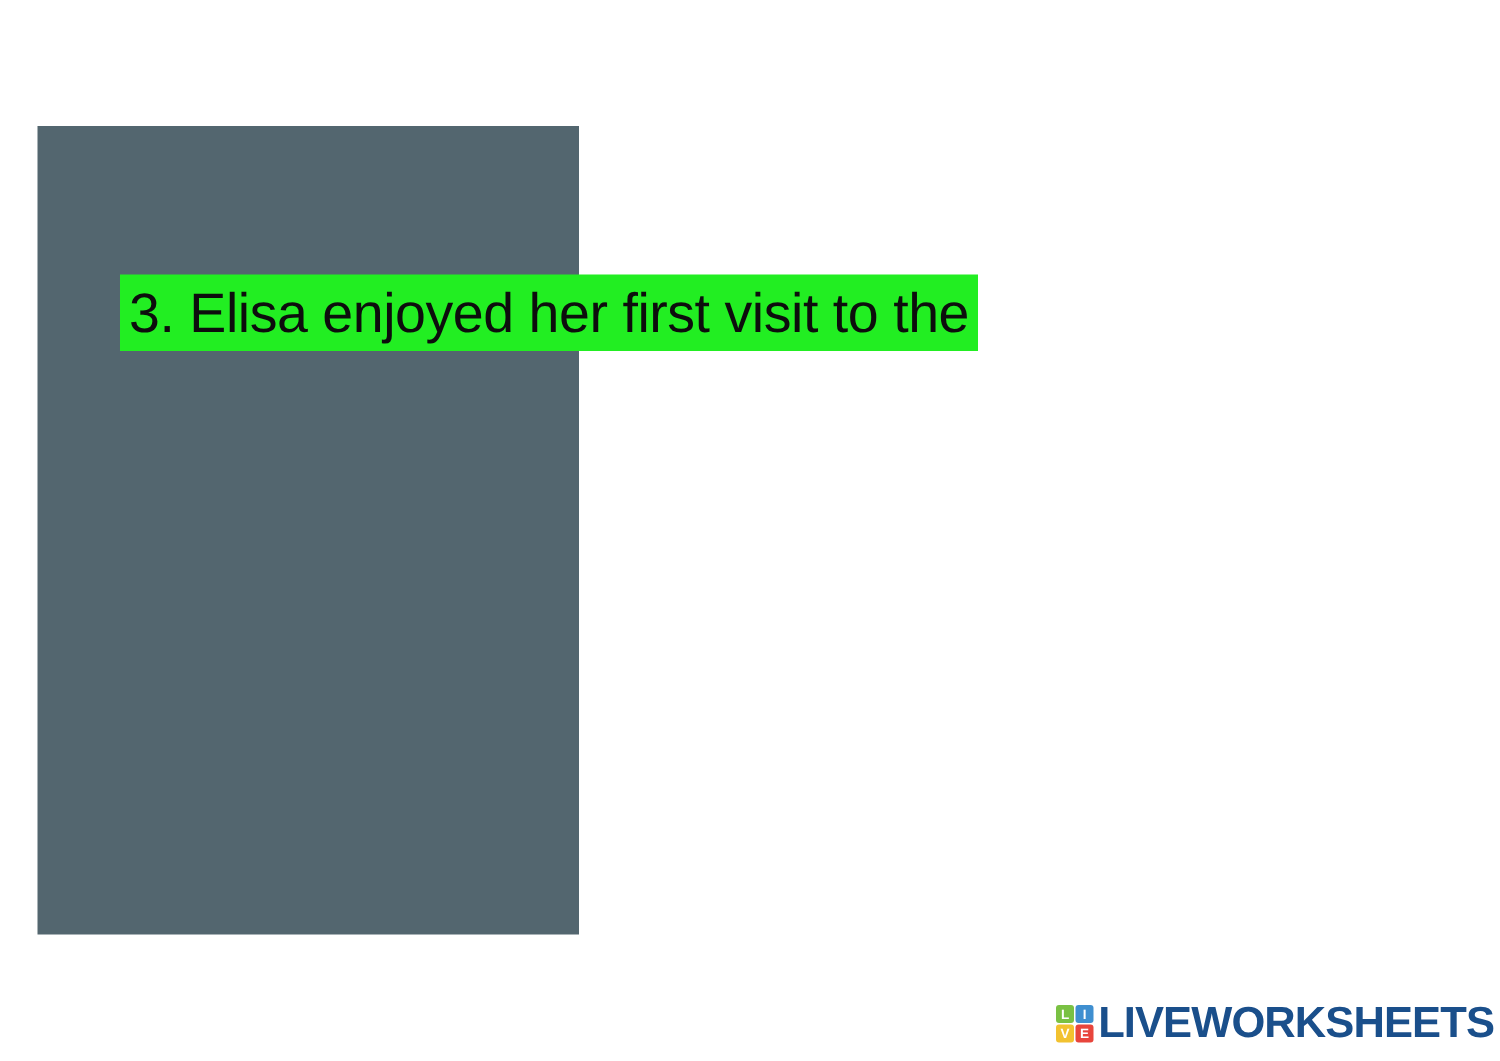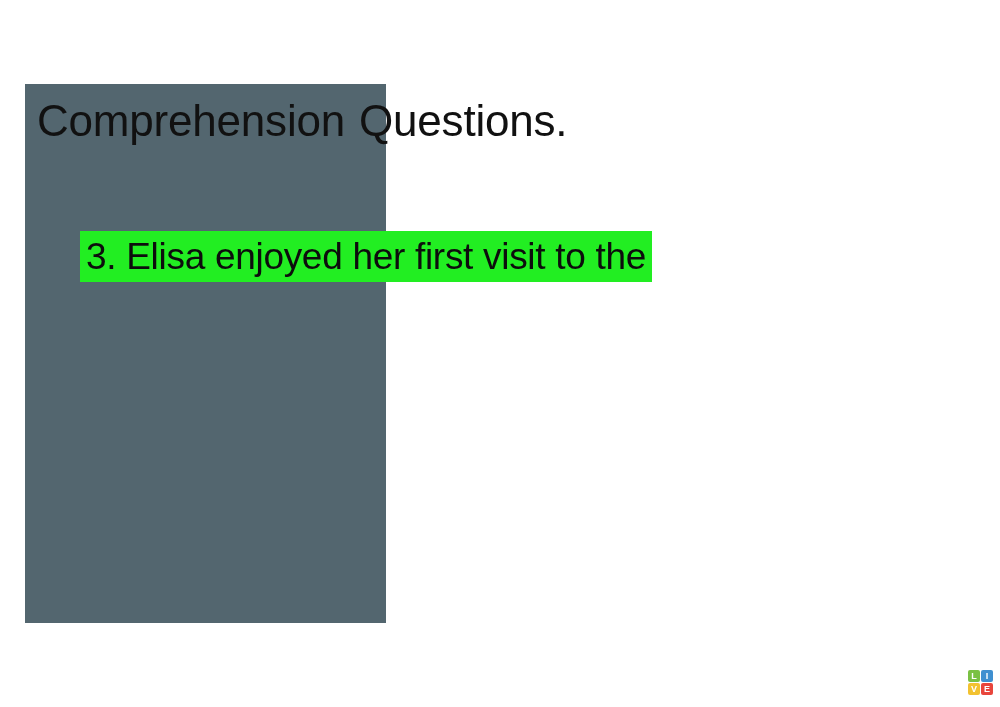--- a/index.html
+++ b/index.html
@@ -68,21 +68,20 @@
     font-family: "Liberation Sans", sans-serif;
     font-size: 37px;
     line-height: 54px;
     font-weight: 400;
     color: #0d0d0d;
     letter-spacing: -0.3px;
   }
   #question-block .q-line {
     display: block;
     white-space: nowrap;
-    margin-top: 48px;
   }
   #question-block .q-line > span {
     background: #22ee22;
     box-decoration-break: clone;
     -webkit-box-decoration-break: clone;
     padding: 5px 6px 5px 6px;
   }
 
   
   #lw-logo {
@@ -127,30 +126,28 @@
     white-space: nowrap;
   }
 </style>
 </head>
 <body>
 
 <div id="worksheet">
 
   <div id="side-panel"></div>
 
-  <div id="heading">
-    <span class="heading-part">Comprehension</span><span class="heading-gap"></span><span class="heading-part">Questions.</span>
-  </div>
 
   <div id="question-block">
     <span class="q-line"><span>3. Elisa enjoyed her first visit to the</span></span>
   </div>
 
   <div id="lw-logo">
     <div id="lw-logo-mark">
       <span class="tile t-l">L</span>
       <span class="tile t-i">I</span>
       <span class="tile t-v">V</span>
       <span class="tile t-e">E</span>
     </div>
+    <span id="lw-logo-text">LIVEWORKSHEETS</span>
   </div>
 
 </div>
 
 </body></html>

